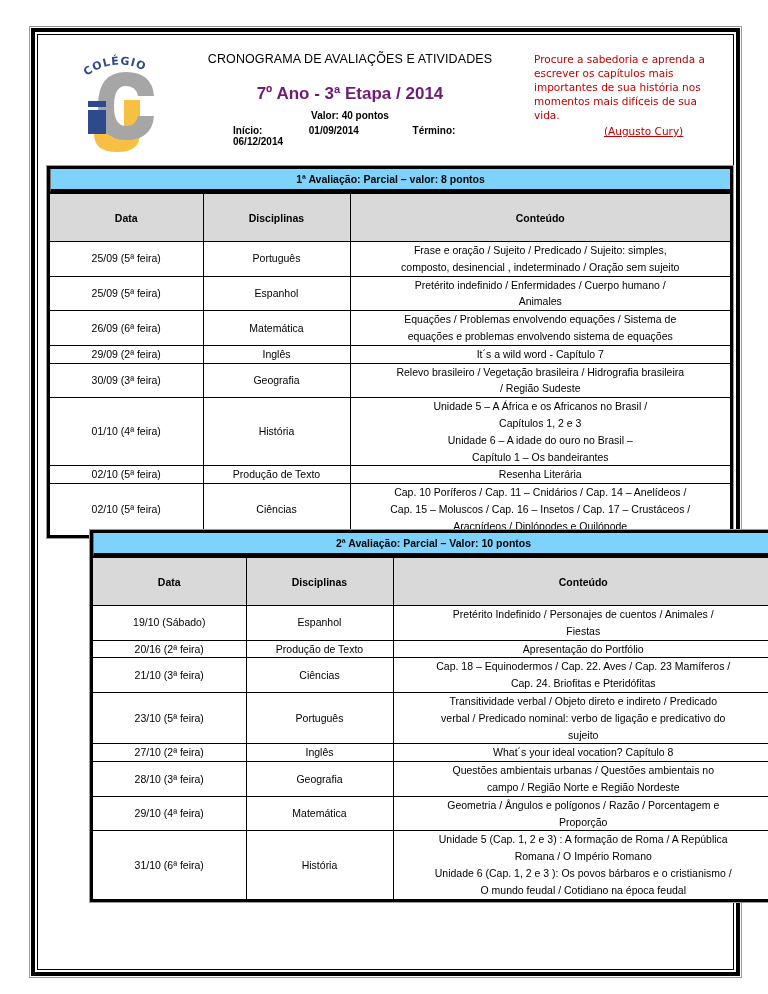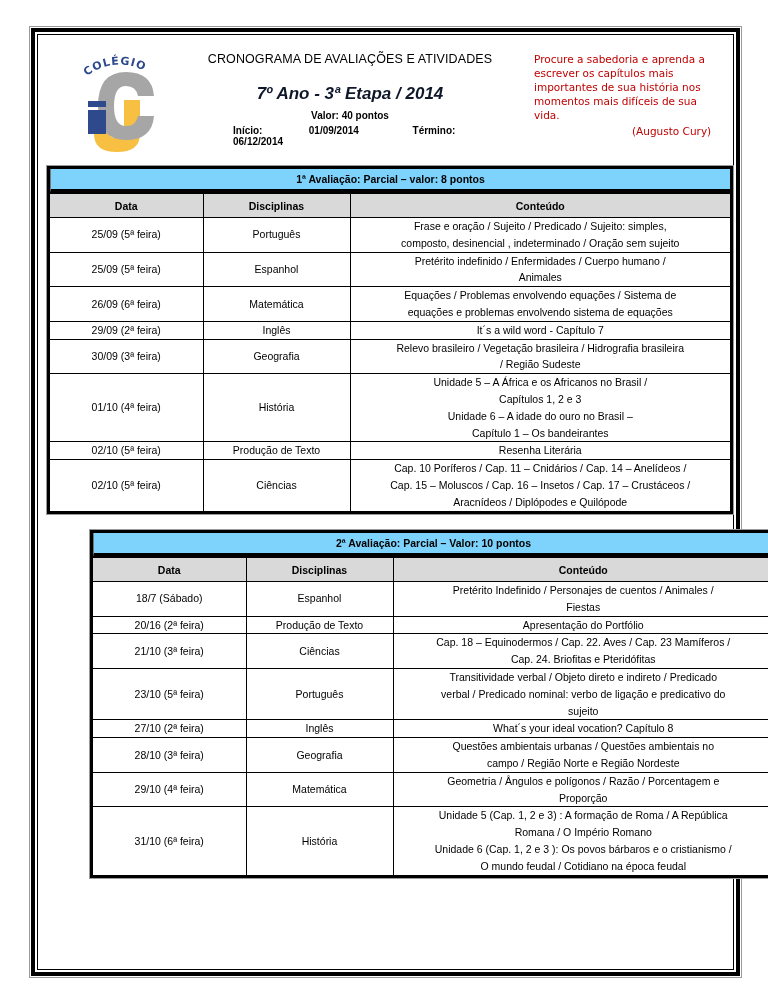--- a/index.html
+++ b/index.html
@@ -10,38 +10,38 @@
                 border: 4px solid #000; outline: 1px solid #9a9a9a; outline-offset: 1px;
                 box-sizing: content-box; }
   .page-frame::after { content: ""; position: absolute; left: 2px; top: 2px; right: 2px; bottom: 2px;
                 border: 1px solid #000; pointer-events: none; }
 
   
   .logo { position: absolute; left: 72px; top: 48px; width: 90px; height: 110px; }
   .doc-title { position: absolute; left: 200px; top: 52px; width: 300px; text-align: center;
                font-weight: normal; font-size: 12.5px; letter-spacing: 0.1px; }
   .doc-subtitle { position: absolute; left: 200px; top: 84px; width: 300px; text-align: center;
-               color: #0f172a; font-weight: bold; font-size: 17px; font-style: italic; }
+               color: #701a75; font-weight: bold; font-size: 17px; }
   .doc-value { position: absolute; left: 200px; top: 110px; width: 300px; text-align: center;
                font-weight: bold; font-size: 10px; }
   .doc-dates { position: absolute; left: 218px; top: 125px; width: 300px; font-weight: bold; font-size: 10px; }
   .doc-dates span { display: inline-block; margin-left: 15px; }
   .quote { position: absolute; left: 534px; top: 52px; width: 180px; color: #c00000;
            font-family: "DejaVu Sans", sans-serif; font-size: 10.5px; line-height: 14px; }
-  .quote-author { position: absolute; left: 632px; top: 125px; color: #c00000;
-           font-family: "DejaVu Sans", sans-serif; font-size: 10.5px; }
+  .quote-author { position: absolute; left: 604px; top: 125px; color: #c00000;
+           font-family: "DejaVu Sans", sans-serif; font-size: 10.5px; text-decoration: underline; }
 
   
   .sched { position: absolute; left: 47px; width: 680px; border: 3px solid #000;
            outline: 1px solid #9a9a9a; outline-offset: 0px; background: #fff; }
   .sched-title { background: #7dd3fc; height: 20px; line-height: 20px; text-align: center;
                  font-weight: bold; font-size: 10.5px; border-bottom: 4px solid #000;
                  border-left: 1px solid #777; }
   table { border-collapse: collapse; width: 100%; table-layout: fixed; font-size: 10.5px; }
-  th { background: #d9d9d9; font-weight: bold; height: 17px; padding: 3px; border: 1px solid #000; }
+  th { background: #d9d9d9; font-weight: bold; height: 17px; padding: 15px; border: 1px solid #000; }
   td { border: 1px solid #000; text-align: center; vertical-align: middle; padding: 0 2px; line-height: 16.8px; }
   tr > :first-child { border-left: none; }
   tr > :last-child { border-right: none; }
   tbody tr:last-child td { border-bottom: none; text-align: center; }
   col.c-date { width: 153px; }
   col.c-disc { width: 147px; }
   .content-line { display: block; }
 </style>
 </head>
 <body>
@@ -177,21 +177,21 @@
       </colgroup>
       <thead>
         <tr>
           <th>Data</th>
           <th>Disciplinas</th>
           <th>Conteúdo</th>
         </tr>
       </thead>
       <tbody>
         <tr>
-          <td>18/7 (Sábado)</td>
+          <td>19/10 (Sábado)</td>
           <td>Espanhol</td>
           <td>
             <span class="content-line">Pretérito Indefinido / Personajes de cuentos / Animales /</span>
             <span class="content-line">Fiestas</span>
           </td>
         </tr>
         <tr>
           <td>20/16 (2ª feira)</td>
           <td>Produção de Texto</td>
           <td>

